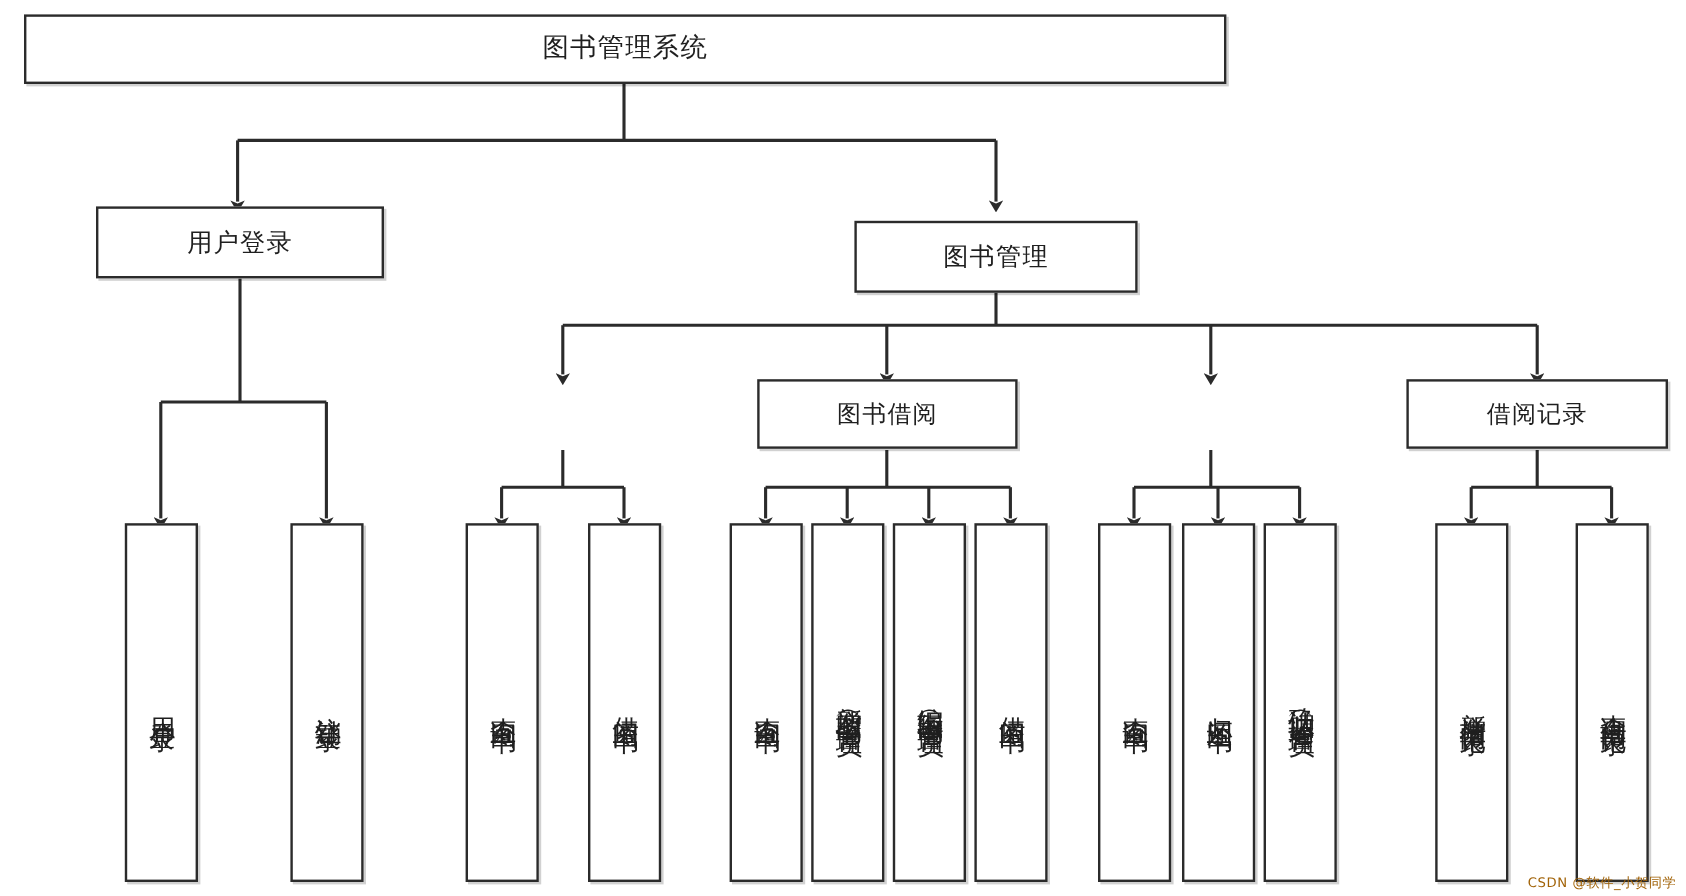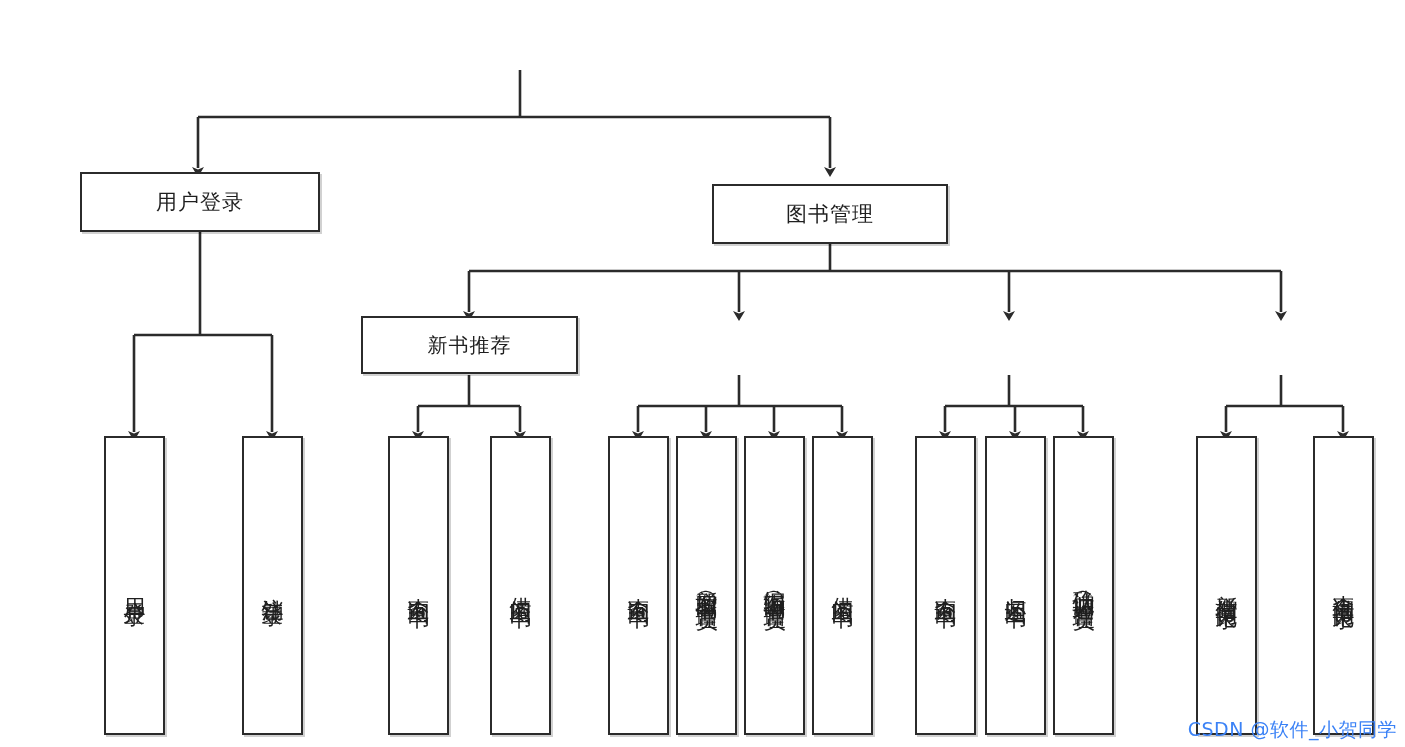--- a/index.html
+++ b/index.html
@@ -65,22 +65,22 @@
     letter-spacing:3px;
     color:#1f1f1f;
     text-align:center;
     max-height:100%;
   }
   
   #watermark{
     position:absolute;
     right:8px;
     bottom:4px;
-    font-size:19px;
-    color:#3b82f6;
+    font-size:11px;
+    color:#a16207;
     letter-spacing:0.5px;
     white-space:nowrap;
   }
 </style>
 </head>
 <body>
 
 <div id="canvas">
 
   <svg id="wires" viewBox="0 0 1405 747" xmlns="http://www.w3.org/2000/svg">
@@ -129,35 +129,41 @@
       <path d="M1015,406 L1015,432" marker-end="url(#arrow)"></path>
       <path d="M1083,406 L1083,432" marker-end="url(#arrow)"></path>
 
       <path d="M1281,375 L1281,406"></path>
       <path d="M1226,406 L1343,406"></path>
       <path d="M1226,406 L1226,432" marker-end="url(#arrow)"></path>
       <path d="M1343,406 L1343,432" marker-end="url(#arrow)"></path>
     </g>
   </svg>
 
+  <div class="node root" style="left:20px; top:12px; width:1002px; height:58px;">
+    <span class="label">图书管理系统</span>
+  </div>
 
   <div class="node lvl2" style="left:80px; top:172px; width:240px; height:60px;">
     <span class="label">用户登录</span>
   </div>
 
   <div class="node lvl2" style="left:712px; top:172px; width:236px; height:60px;margin-top:12px;">
     <span class="label">图书管理</span>
   </div>
 
-  <div class="node lvl3" style="left:361px; top:316px; width:217px; height:58px;">
-    <span class="label">新书推荐</span>
-  </div>
-
-
-
+
+  <div class="node lvl3" style="left:631px; top:316px; width:217px; height:58px;">
+    <span class="label">图书借阅</span>
+  </div>
+
+
+  <div class="node lvl3" style="left:1172px; top:316px; width:218px; height:58px;">
+    <span class="label">借阅记录</span>
+  </div>
 
   <div class="leaf" style="left:104px; top:436px; width:61px; height:299px;">
     <span class="vlabel">用户登录</span>
   </div>
 
   <div class="leaf" style="left:242px; top:436px; width:61px; height:299px;">
     <span class="vlabel">注销登录</span>
   </div>
 
   <div class="leaf" style="left:388px; top:436px; width:61px; height:299px;">

